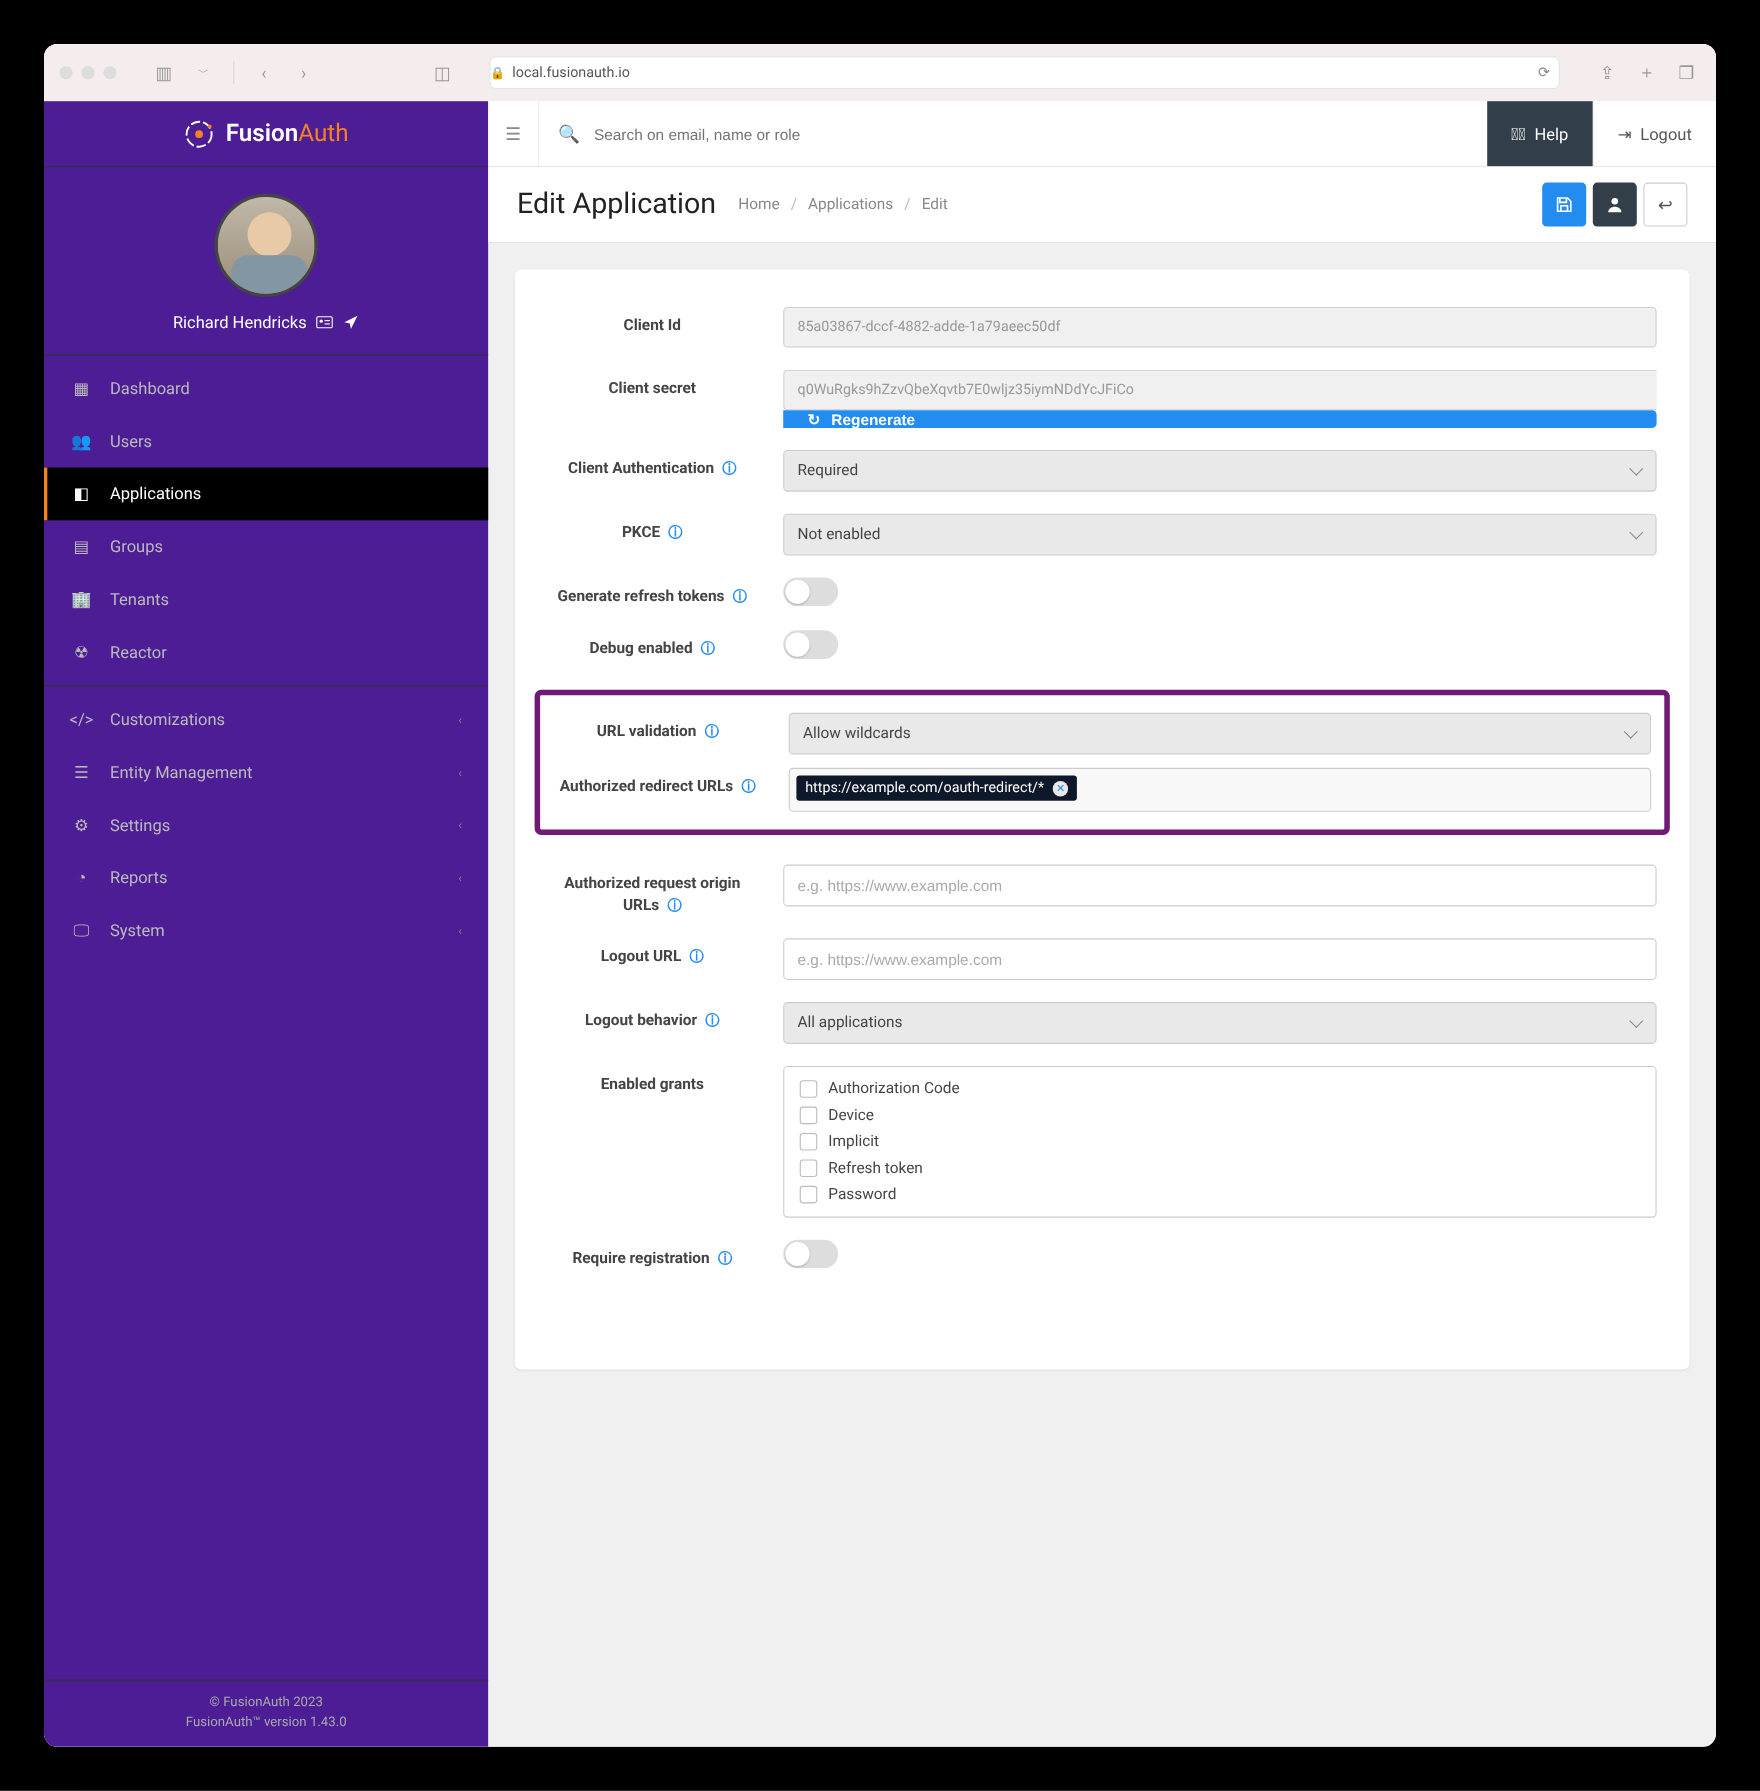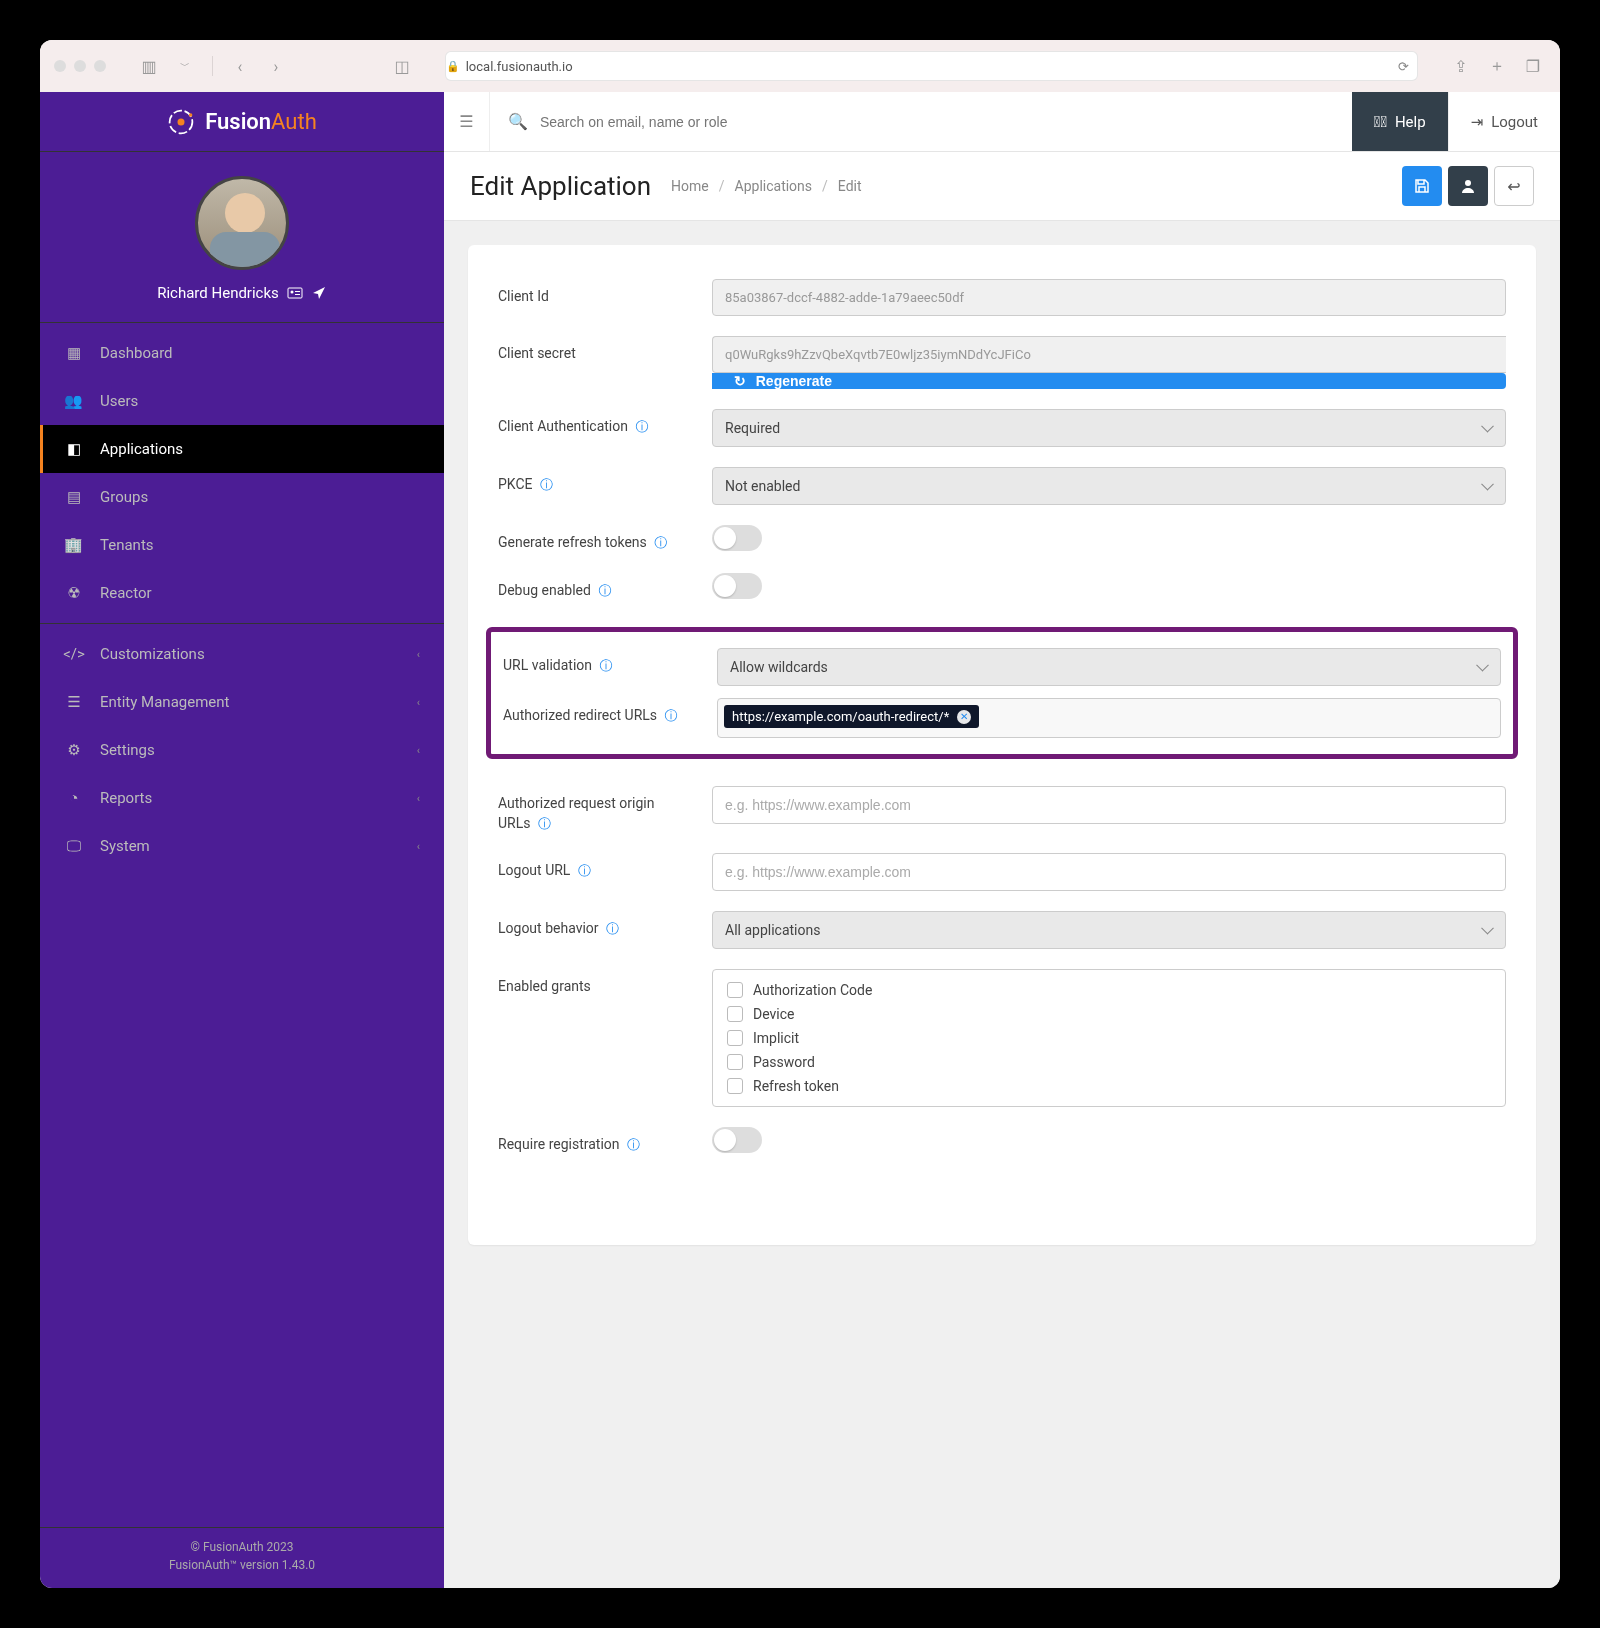--- a/index.html
+++ b/index.html
@@ -55,21 +55,21 @@
 .breadcrumb .sep { color: #bbb; }
 .page-actions { margin-left: auto; display: flex; gap: 6px; }
 .icon-btn { width: 40px; height: 40px; border-radius: 4px; display: flex; align-items: center; justify-content: center; cursor: pointer; font-size: 16px; }
 .icon-btn.primary { background: #238cf0; color: #fff; }
 .icon-btn.dark { background: #323f4a; color: #fff; }
 .icon-btn.light { background: #fff; border: 1px solid #ccc; color: #555; }
 
 .content { padding: 24px; flex: 1; overflow: auto; }
 .panel { background: #fff; border-radius: 6px; padding: 24px 30px 80px; box-shadow: 0 1px 2px rgba(0,0,0,0.06); }
 .form-row { display: flex; align-items: flex-start; padding: 10px 0; gap: 24px; }
-.form-label { width: 190px; text-align: left; font-size: 14px; color: #444; font-weight: 400; padding-top: 8px; line-height: 1.4; }
+.form-label { width: 190px; text-align: center; font-size: 14px; color: #444; font-weight: 700; padding-top: 8px; line-height: 1.4; }
 .form-label .info { color: #238cf0; margin-left: 4px; font-size: 13px; }
 .form-control { flex: 1; }
 .input-ro { width: 100%; background: #f0f0f0; border: 1px solid #ccc; border-radius: 4px; padding: 10px 12px; font-size: 13px; color: #999; font-family: inherit; }
 .input-group { display: flex; flex-direction: column; }
 .input-group .input-ro { border-radius: 4px 0 0 4px; border-right: none; }
 .regen-btn { background: #238cf0; color: #fff; border: none; padding: 0 22px; border-radius: 0 4px 4px 0; font-size: 14px; font-weight: 600; display: flex; align-items: center; gap: 10px; cursor: pointer; }
 .select-ro { width: 100%; background: #e9e9e9; border: 1px solid #ccc; border-radius: 4px; padding: 10px 12px; font-size: 14px; color: #444; appearance: none; position: relative; }
 .select-wrap { position: relative; }
 .select-wrap::after { content: ""; position: absolute; right: 14px; top: 50%; width: 8px; height: 8px; border-right: 1.5px solid #888; border-bottom: 1.5px solid #888; transform: translateY(-70%) rotate(45deg); pointer-events: none; }
 .toggle { width: 50px; height: 26px; background: #ddd; border-radius: 13px; position: relative; }
@@ -351,25 +351,25 @@
                 <div class="check-item">
                     <span class="checkbox"></span>
                     <span>Device</span>
                   </div>
                 <div class="check-item">
                     <span class="checkbox"></span>
                     <span>Implicit</span>
                   </div>
                 <div class="check-item">
                     <span class="checkbox"></span>
+                    <span>Refresh token</span>
+                  </div>
+                <div class="check-item">
+                    <span class="checkbox"></span>
                     <span>Password</span>
-                  </div>
-                <div class="check-item">
-                    <span class="checkbox"></span>
-                    <span>Refresh token</span>
                   </div>
               </div>
             </div>
           </div>
 
           <div class="form-row">
             <div class="form-label"><span>Require registration</span> <span class="info">ⓘ</span></div>
             <div class="form-control">
               <div class="toggle"></div>
             </div>

